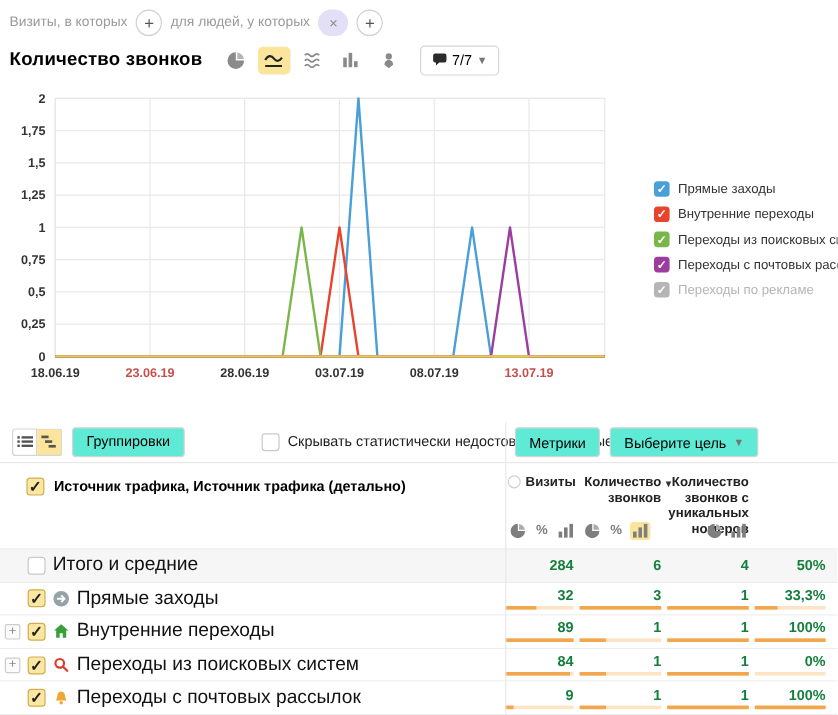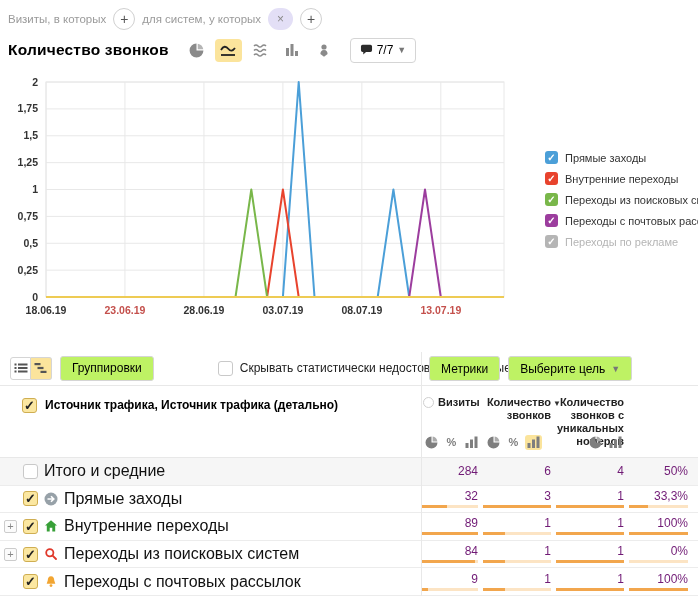--- a/index.html
+++ b/index.html
@@ -31,21 +31,21 @@
 .legend-item.disabled .legend-label{color:#b5b5b5}
 
 .table-section{position:absolute;top:352px;left:0;width:698px;height:244px}
 .vdivider{position:absolute;left:421px;top:0;bottom:0;width:1px;background:#e8e8e8;z-index:5}
 .table-toolbar{position:absolute;top:2px;left:10px;height:28px;display:flex;align-items:center}
 .toggle-group{display:flex}
 .tgl{width:21px;height:23px;border:1px solid #d5d5d5;background:#fff;display:flex;align-items:center;justify-content:center;cursor:pointer}
 .tgl:first-child{border-radius:3px 0 0 3px}
 .tgl:last-child{border-radius:0 3px 3px 0;border-left:none}
 .tgl.selected{background:#fbe49c}
-.btn{height:25px;border:1px solid #d5d5d5;border-radius:3px;background:#bef264;font-size:12px;padding:0 11px;cursor:pointer;font-family:inherit;display:flex;align-items:center;gap:6px}
+.btn{height:25px;border:1px solid #d5d5d5;border-radius:3px;background:#5eead4;font-size:12px;padding:0 11px;cursor:pointer;font-family:inherit;display:flex;align-items:center;gap:6px}
 .grp-btn{margin-left:8px}
 .hide-check{display:flex;align-items:center;gap:7px;margin-left:64px;font-size:12px;color:#222;cursor:pointer}
 .cb{width:15px;height:15px;border:1px solid #c9c9c9;border-radius:3px;background:#fff;display:inline-flex;align-items:center;justify-content:center;flex:none;cursor:pointer;font-size:13px;font-weight:bold;color:#222;line-height:1}
 .cb.checked{background:#fbe7a1;border-color:#cfae52}
 .gear{margin-left:9px;cursor:pointer;display:flex}
 .toolbar-right{position:absolute;left:429px;top:4px;display:flex;gap:8px;align-items:center}
 .table-header{position:absolute;top:33px;left:0;width:698px;height:73px;border-top:1px solid #e8e8e8;border-bottom:1px solid #e8e8e8;display:flex}
 .th-name{flex:1;display:flex;align-items:flex-start;padding:12px 0 0 22px;gap:8px}
 .th-label{font-size:12px;font-weight:bold}
 .hcols{display:flex;width:277px;flex:none}
@@ -62,31 +62,31 @@
 .trow{height:27.6px;display:flex;border-bottom:1px solid #ececec;align-items:center;background:#fff}
 .trow.total{background:#f6f6f6}
 .tname{flex:1;display:flex;align-items:center;padding-left:4px;gap:6px;min-width:0;height:100%}
 .expander{width:13px;height:13px;border:1px solid #ccc;border-radius:2px;background:#fbfbfb;color:#888;font-size:11px;line-height:10px;text-align:center;flex:none;cursor:pointer}
 .expander.empty{visibility:hidden}
 .tlabel{font-size:16px;color:#111;white-space:nowrap}
 .row-icon{display:flex;flex:none}
 .tvals{display:flex;width:277px;flex:none;height:100%}
 .vcell{display:flex;flex-direction:column;justify-content:center;align-items:flex-end;padding-right:5px}
 .vcell.last{padding-right:10px}
-.vnum{font-size:12px;font-weight:normal;color:#701a75;line-height:13px}
+.vnum{font-size:12px;font-weight:bold;color:#15803d;line-height:13px}
 .bar{width:100%;height:3px;background:#fce4c4;margin-top:2px;position:relative}
 .bar-fill{position:absolute;left:0;top:0;height:100%;background:#f2a64d}
 </style>
 </head>
 <body>
 
 <div class="filter-bar">
   <span class="muted">Визиты, в которых</span>
   <button class="plus-btn">+</button>
-  <span class="muted">для систем, у которых</span>
+  <span class="muted">для людей, у которых</span>
   <span class="chip">
     <span class="chip-x">×</span>
   </span>
   <button class="plus-btn">+</button>
 </div>
 
 <div class="report-header">
   <span class="title">Количество звонков</span>
   <div class="ct-icons">
     <button class="ct-btn">

